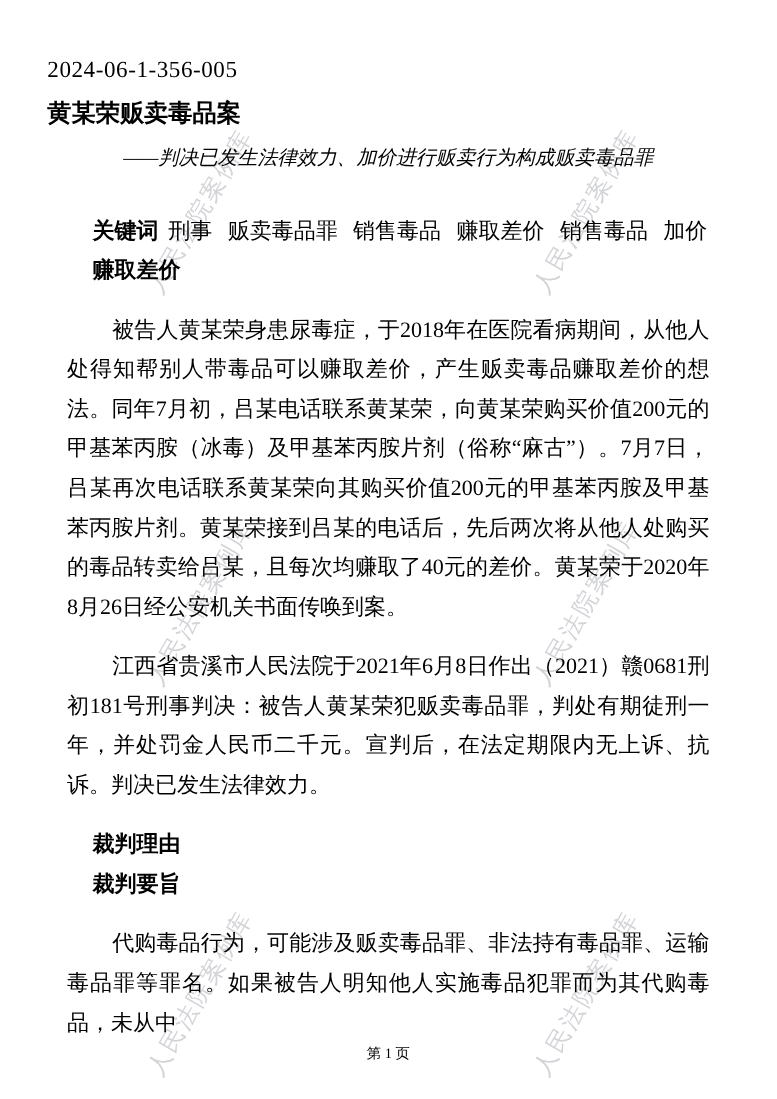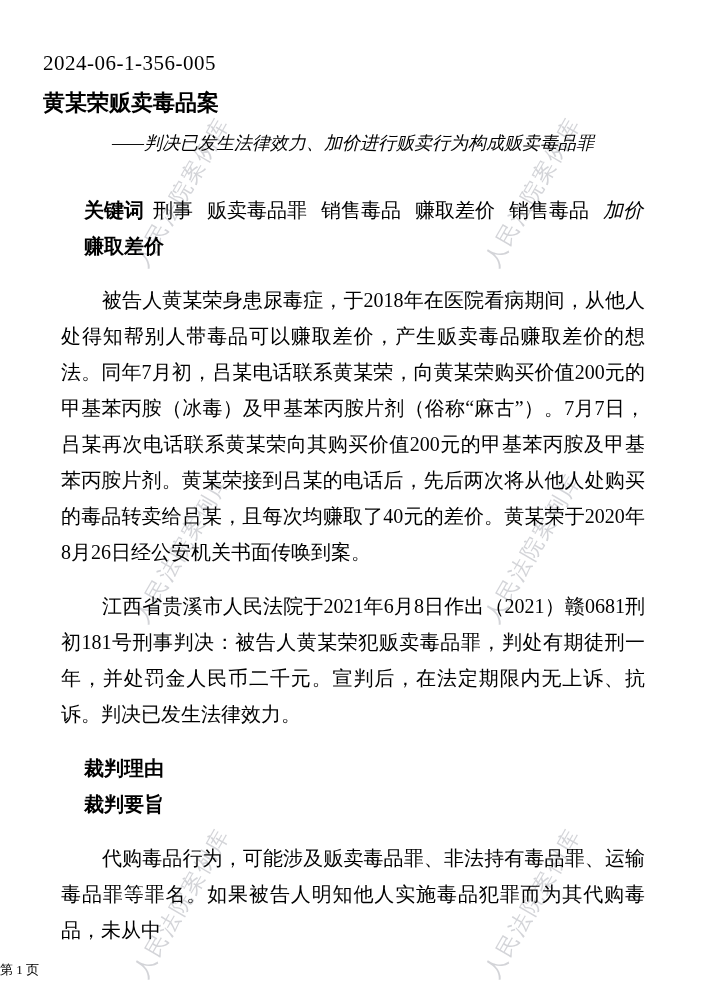--- a/index.html
+++ b/index.html
@@ -68,41 +68,42 @@
     padding-left: 41px;
   }
   .kw-label {
     font-weight: bold;
     font-family: Liberation Serif, serif;
     margin-right: 9px;
   }
   .kw {
     margin-right: 14px;
   }
-  .kw:last-child { margin-right: 18px; font-style: italic; }
+  .kw:last-child { margin-right: 18px; }
   .section-heading {
     font-weight: bold;
     font-family: "Liberation Sans", sans-serif;
     text-indent: 41px;
     font-size: 20px;
     line-height: 36px;
   }
   .para {
     margin: 18px;
     text-indent: 41px;
     text-align: justify;
     font-size: 20px;
     line-height: 36px;
   }
   
   .footer {
     position: absolute;
     left: 0;
     right: 0;
-    bottom: 20px;
+    bottom: 32px;
+    text-align: center;
     font-size: 13px;
     color: #000000;
   }
 </style>
 </head>
 <body>
 
 <div class="page">
 
   <div class="wm-layer">

